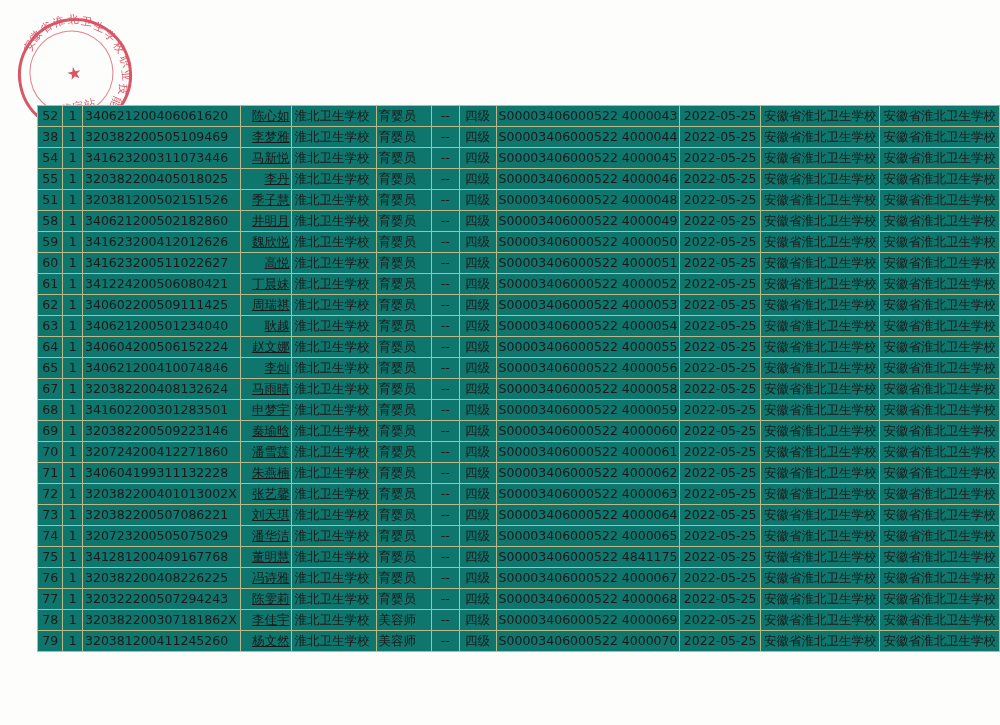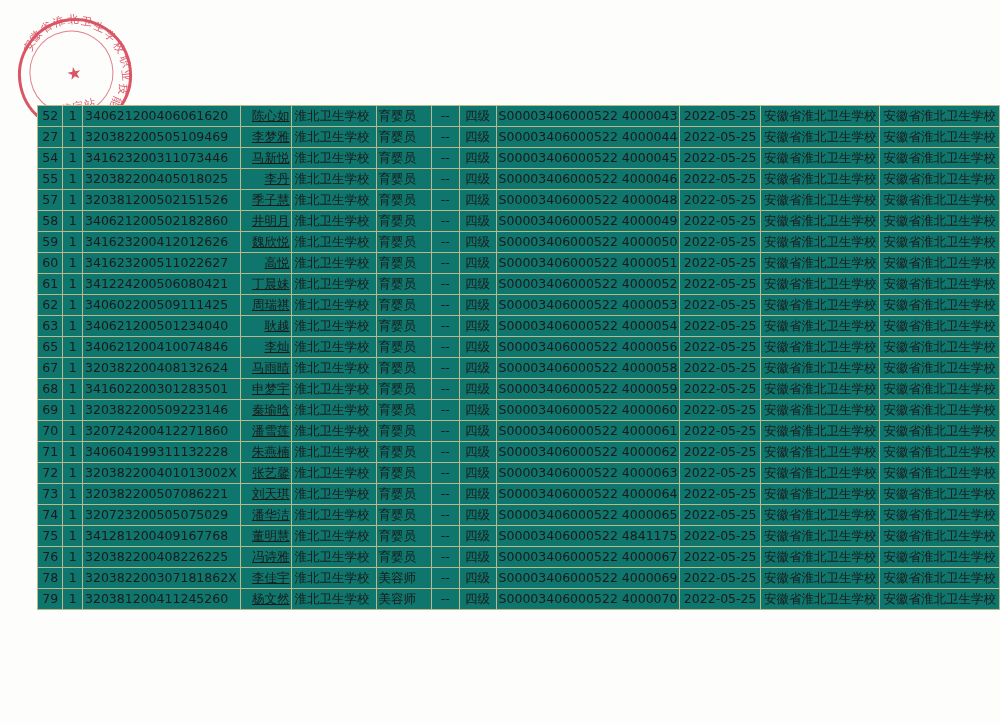--- a/index.html
+++ b/index.html
@@ -133,21 +133,21 @@
           <td class="c-school">淮北卫生学校</td>
           <td class="c-occ">育婴员</td>
           <td class="c-blank">--</td>
           <td class="c-level">四级</td>
           <td class="c-cert">S00003406000522 4000043</td>
           <td class="c-date">2022-05-25</td>
           <td class="c-org1">安徽省淮北卫生学校</td>
           <td class="c-org2">安徽省淮北卫生学校</td>
         </tr>
         <tr>
-          <td class="c-seq">27</td>
+          <td class="c-seq">38</td>
           <td class="c-cnt">1</td>
           <td class="c-id">320382200505109469</td>
           <td class="c-name">李梦雅</td>
           <td class="c-school">淮北卫生学校</td>
           <td class="c-occ">育婴员</td>
           <td class="c-blank">--</td>
           <td class="c-level">四级</td>
           <td class="c-cert">S00003406000522 4000044</td>
           <td class="c-date">2022-05-25</td>
           <td class="c-org1">安徽省淮北卫生学校</td>
@@ -175,21 +175,21 @@
           <td class="c-school">淮北卫生学校</td>
           <td class="c-occ">育婴员</td>
           <td class="c-blank">--</td>
           <td class="c-level">四级</td>
           <td class="c-cert">S00003406000522 4000046</td>
           <td class="c-date">2022-05-25</td>
           <td class="c-org1">安徽省淮北卫生学校</td>
           <td class="c-org2">安徽省淮北卫生学校</td>
         </tr>
         <tr>
-          <td class="c-seq">57</td>
+          <td class="c-seq">51</td>
           <td class="c-cnt">1</td>
           <td class="c-id">320381200502151526</td>
           <td class="c-name">季子慧</td>
           <td class="c-school">淮北卫生学校</td>
           <td class="c-occ">育婴员</td>
           <td class="c-blank">--</td>
           <td class="c-level">四级</td>
           <td class="c-cert">S00003406000522 4000048</td>
           <td class="c-date">2022-05-25</td>
           <td class="c-org1">安徽省淮北卫生学校</td>
@@ -273,20 +273,34 @@
           <td class="c-school">淮北卫生学校</td>
           <td class="c-occ">育婴员</td>
           <td class="c-blank">--</td>
           <td class="c-level">四级</td>
           <td class="c-cert">S00003406000522 4000054</td>
           <td class="c-date">2022-05-25</td>
           <td class="c-org1">安徽省淮北卫生学校</td>
           <td class="c-org2">安徽省淮北卫生学校</td>
         </tr>
         <tr>
+          <td class="c-seq">64</td>
+          <td class="c-cnt">1</td>
+          <td class="c-id">340604200506152224</td>
+          <td class="c-name">赵文娜</td>
+          <td class="c-school">淮北卫生学校</td>
+          <td class="c-occ">育婴员</td>
+          <td class="c-blank">--</td>
+          <td class="c-level">四级</td>
+          <td class="c-cert">S00003406000522 4000055</td>
+          <td class="c-date">2022-05-25</td>
+          <td class="c-org1">安徽省淮北卫生学校</td>
+          <td class="c-org2">安徽省淮北卫生学校</td>
+        </tr>
+        <tr>
           <td class="c-seq">65</td>
           <td class="c-cnt">1</td>
           <td class="c-id">340621200410074846</td>
           <td class="c-name">李灿</td>
           <td class="c-school">淮北卫生学校</td>
           <td class="c-occ">育婴员</td>
           <td class="c-blank">--</td>
           <td class="c-level">四级</td>
           <td class="c-cert">S00003406000522 4000056</td>
           <td class="c-date">2022-05-25</td>
@@ -422,20 +436,34 @@
         <tr>
           <td class="c-seq">76</td>
           <td class="c-cnt">1</td>
           <td class="c-id">320382200408226225</td>
           <td class="c-name">冯诗雅</td>
           <td class="c-school">淮北卫生学校</td>
           <td class="c-occ">育婴员</td>
           <td class="c-blank">--</td>
           <td class="c-level">四级</td>
           <td class="c-cert">S00003406000522 4000067</td>
+          <td class="c-date">2022-05-25</td>
+          <td class="c-org1">安徽省淮北卫生学校</td>
+          <td class="c-org2">安徽省淮北卫生学校</td>
+        </tr>
+        <tr>
+          <td class="c-seq">77</td>
+          <td class="c-cnt">1</td>
+          <td class="c-id">320322200507294243</td>
+          <td class="c-name">陈雯莉</td>
+          <td class="c-school">淮北卫生学校</td>
+          <td class="c-occ">育婴员</td>
+          <td class="c-blank">--</td>
+          <td class="c-level">四级</td>
+          <td class="c-cert">S00003406000522 4000068</td>
           <td class="c-date">2022-05-25</td>
           <td class="c-org1">安徽省淮北卫生学校</td>
           <td class="c-org2">安徽省淮北卫生学校</td>
         </tr>
         <tr>
           <td class="c-seq">78</td>
           <td class="c-cnt">1</td>
           <td class="c-id">320382200307181862X</td>
           <td class="c-name">李佳宇</td>
           <td class="c-school">淮北卫生学校</td>

